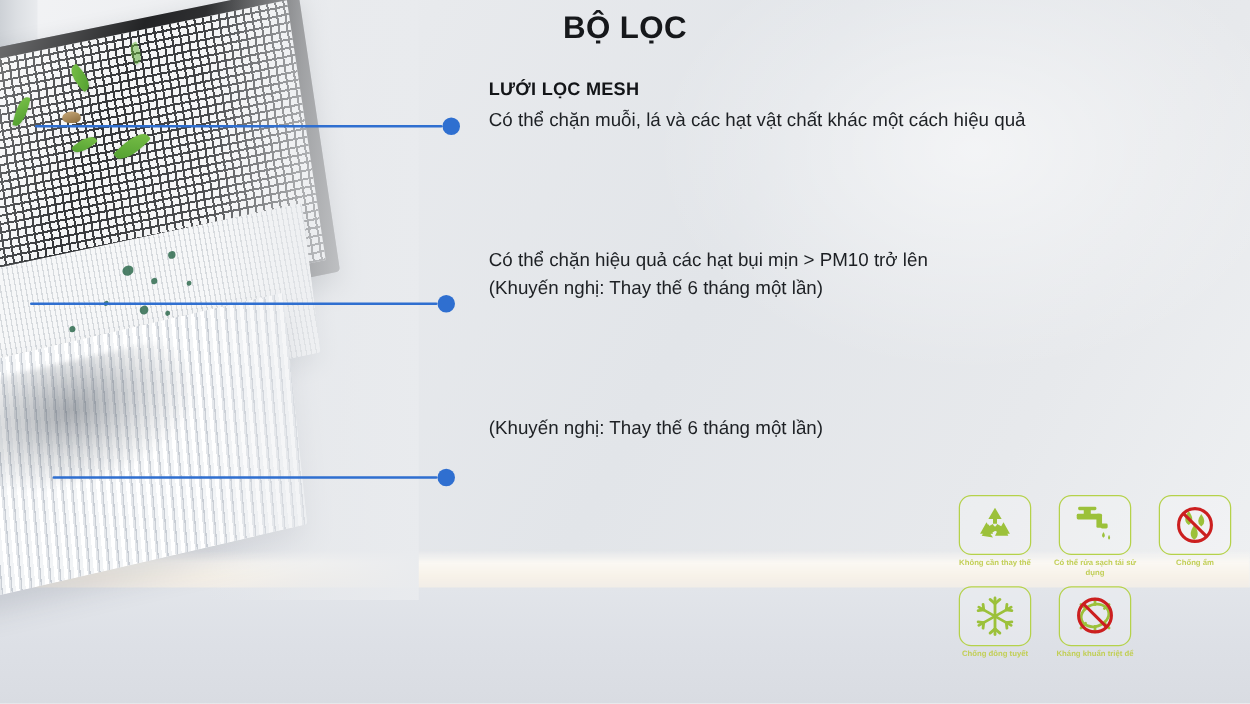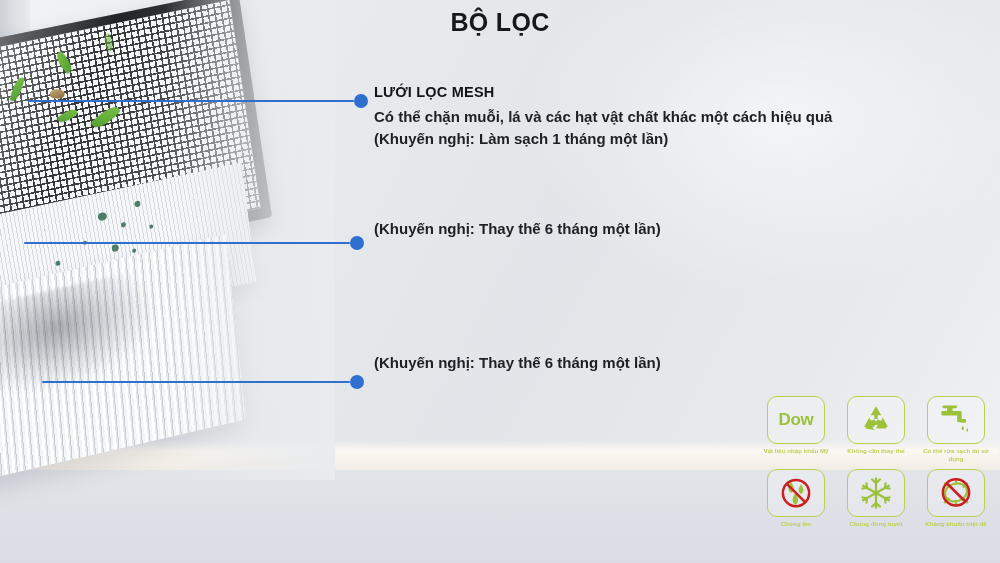--- a/index.html
+++ b/index.html
@@ -135,27 +135,27 @@
   .connector .line {
     position: absolute; left: 0; top: 6px; height: 2.2px;
     background: #2f6fd0; border-radius: 2px;
   }
   .connector .dot {
     position: absolute; top: 0; width: 14px; height: 14px;
     border-radius: 50%; background: #2f6fd0;
   }
 
   
-  .block { position: absolute; left: 374px; width: 600px; color: #1a1c1f; margin-top: 20px; }
+  .block { position: absolute; left: 391px; width: 600px; color: #1a1c1f; }
   .block .h {
     font-size: 14.5px; font-weight: bold; letter-spacing: .2px;
     margin-bottom: 6px; color: #131518;
   }
   .block .p {
-    font-size: 15px; line-height: 22px; color: #1d2024; white-space: nowrap; font-weight: bold;
+    font-size: 15px; line-height: 22px; color: #1d2024; white-space: nowrap;
   }
   .block .p.wrap { white-space: normal; width: 560px; }
 
   
   .badges {
     position: absolute; left: 762px; top: 396px;
     width: 228px; display: grid;
     grid-template-columns: repeat(3, 68px);
     column-gap: 12px; row-gap: 6px;
   }
@@ -238,39 +238,33 @@
   </div>
 
   <div class="connector" style="left:42px;top:375px;width:326px;">
     <div class="line" style="width:308px;"></div>
     <div class="dot" style="left:308px;"></div>
   </div>
 
   <div class="block" style="top:64px;">
     <div class="h">LƯỚI LỌC MESH</div>
     <div class="p">Có thể chặn muỗi, lá và các hạt vật chất khác một cách hiệu quả</div>
-    <div class="p">(Khuyến nghị: Làm sạch 1 tháng một lần)</div>
   </div>
 
   <div class="block" style="top:198px;">
+    <div class="p">Có thể chặn hiệu quả các hạt bụi mịn &gt; PM10 trở lên</div>
     <div class="p">(Khuyến nghị: Thay thế 6 tháng một lần)</div>
   </div>
 
   <div class="block" style="top:332px;">
     <div class="p">(Khuyến nghị: Thay thế 6 tháng một lần)</div>
   </div>
 
   <div class="badges">
 
-    <div class="badge">
-      <div class="tile">
-        <span class="dow-text">Dow</span>
-      </div>
-      <div class="cap">Vật liệu nhập khẩu Mỹ</div>
-    </div>
 
     <div class="badge">
       <div class="tile">
         <svg width="34" height="34" viewBox="0 0 64 64" aria-hidden="true">
           <g fill="#9cc13a">
             <path d="M32 6 L42 23 L35 23 L35 30 L29 30 L29 23 L22 23 Z"></path>
             <path d="M12 48 L22 31 L26 37 L32 34 L35 39 L25 45 L29 51 Z"></path>
             <path d="M52 48 L32 48 L35 42 L29 39 L32 34 L42 40 L46 34 Z"></path>
           </g>
           <g fill="#9cc13a" transform="rotate(120 32 32)">

